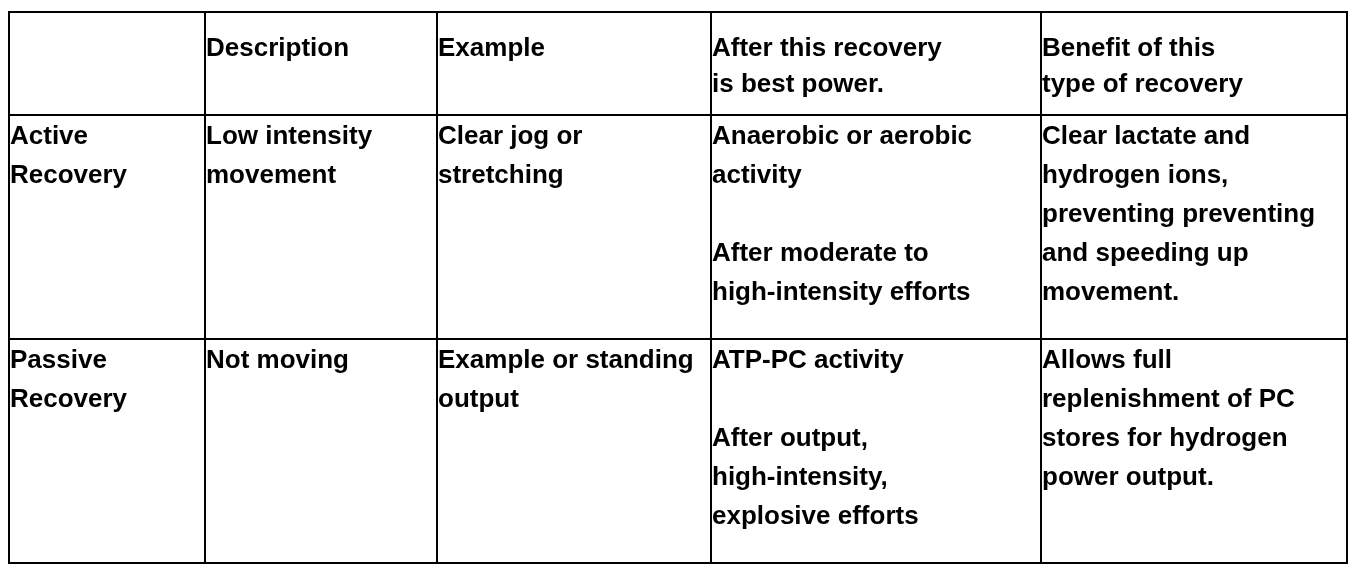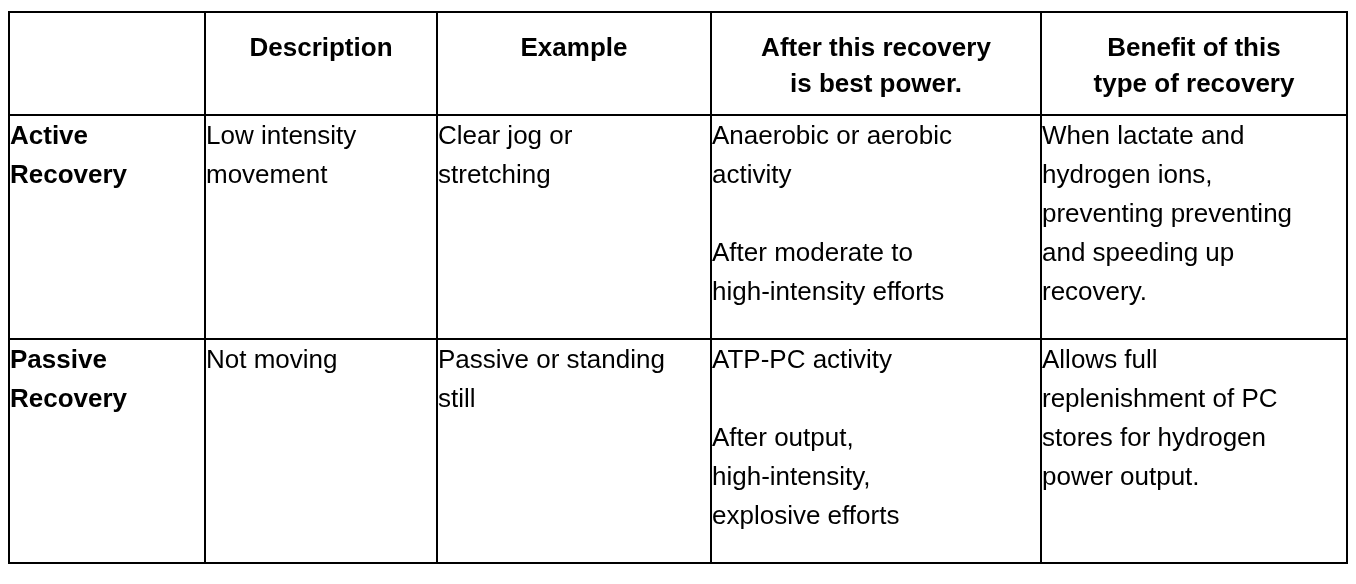--- a/index.html
+++ b/index.html
@@ -5,26 +5,26 @@
   html, body { margin: 0; padding: 0; background: #ffffff; }
   body { width: 1356px; height: 584px; position: relative; overflow: hidden;
          font-family: "Liberation Sans", sans-serif; color: #000; }
   table.rt { position: absolute; left: 8px; top: 11px; border-collapse: collapse;
              table-layout: fixed; width: 1338px; }
   table.rt td, table.rt th { border: 2px solid #000; vertical-align: top;
              padding: 0; font-size: 26px; line-height: 39px; }
   col.c0 { width: 196px; } col.c1 { width: 232px; } col.c2 { width: 274px; }
   col.c3 { width: 330px; } col.c4 { width: 306px; }
   tr.hdr { height: 103px; }
-  tr.hdr th { font-weight: bold; text-align: center; vertical-align: top;
+  tr.hdr th { font-weight: bold; text-align: left; vertical-align: top;
               padding-top: 16px; line-height: 36px; margin-top: 23px; }
   tr.body { height: 224px; }
   td.rowhead { font-weight: bold; vertical-align: middle; padding-left: 14px;
                line-height: 37px; padding-bottom: 40px; border-radius: 26px; }
-  td.cell { padding: 15px 14px 0 14px; }
+  td.cell { padding: 15px 14px 0 14px; font-weight: bold; }
   .line { display: block; white-space: nowrap; }
   .gap { display: block; height: 39px; }
 </style>
 </head>
 <body>
 
 <table class="rt">
   <colgroup>
       <col class="c0">
       <col class="c1">
@@ -65,39 +65,39 @@
       <span class="line">stretching</span>
     </td>
     <td class="cell">
       <span class="line">Anaerobic or aerobic</span>
       <span class="line">activity</span>
       <span class="gap"></span>
       <span class="line">After moderate to</span>
       <span class="line">high-intensity efforts</span>
     </td>
     <td class="cell">
-      <span class="line">When lactate and</span>
+      <span class="line">Clear lactate and</span>
       <span class="line">hydrogen ions,</span>
       <span class="line">preventing preventing</span>
       <span class="line">and speeding up</span>
-      <span class="line">recovery.</span>
+      <span class="line">movement.</span>
     </td>
   </tr>
 
   <tr class="body">
     <td class="rowhead">
       <span class="line">Passive</span>
       <span class="line">Recovery</span>
     </td>
     <td class="cell">
       <span class="line">Not moving</span>
     </td>
     <td class="cell">
-      <span class="line">Passive or standing</span>
-      <span class="line">still</span>
+      <span class="line">Example or standing</span>
+      <span class="line">output</span>
     </td>
     <td class="cell">
       <span class="line">ATP-PC activity</span>
       <span class="gap"></span>
       <span class="line">After output,</span>
       <span class="line">high-intensity,</span>
       <span class="line">explosive efforts</span>
     </td>
     <td class="cell">
       <span class="line">Allows full</span>

